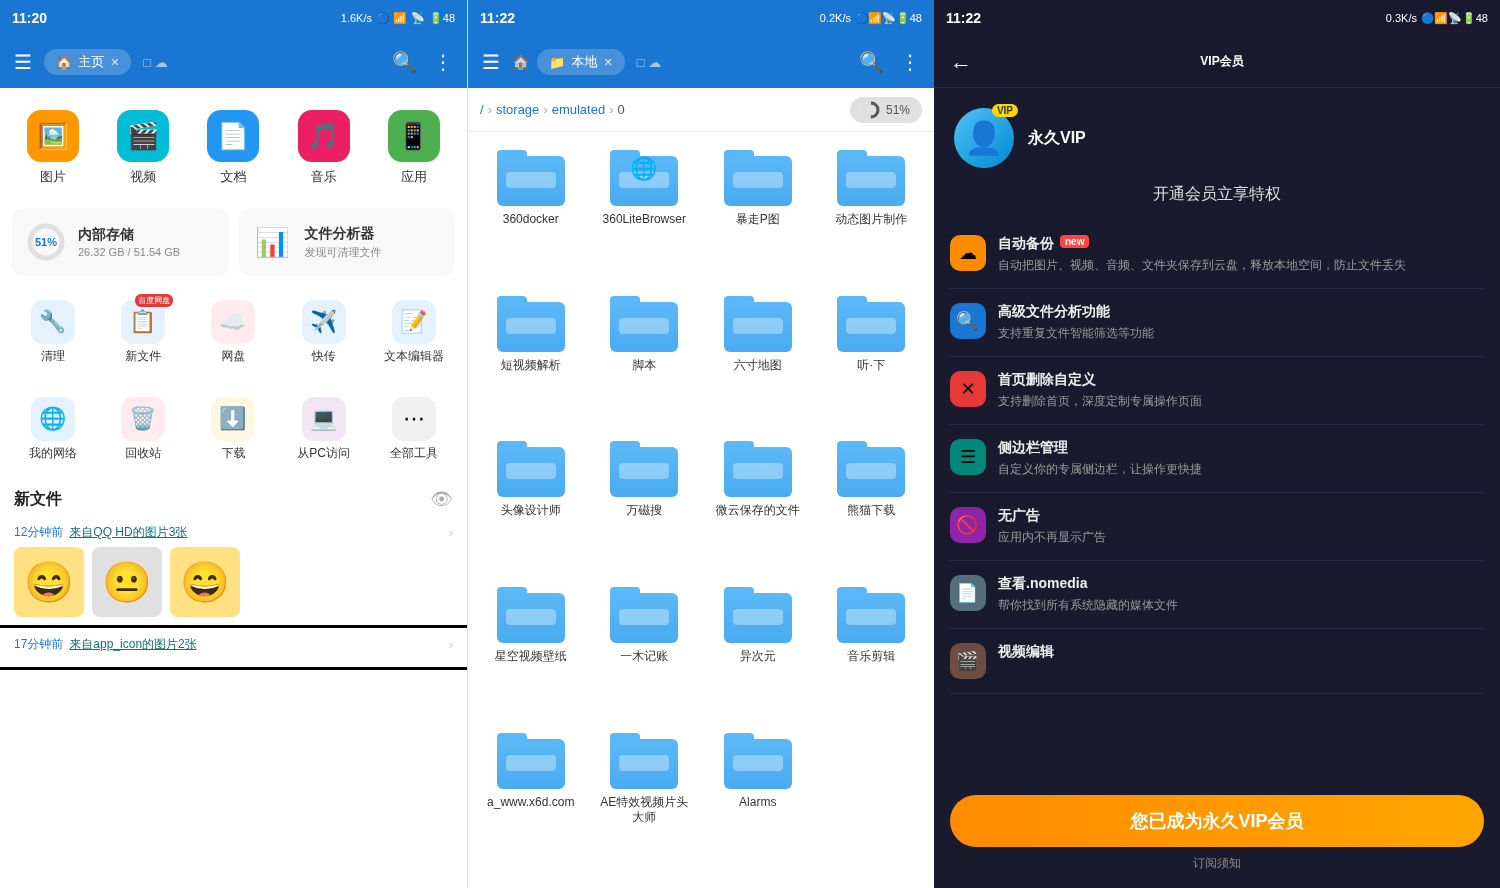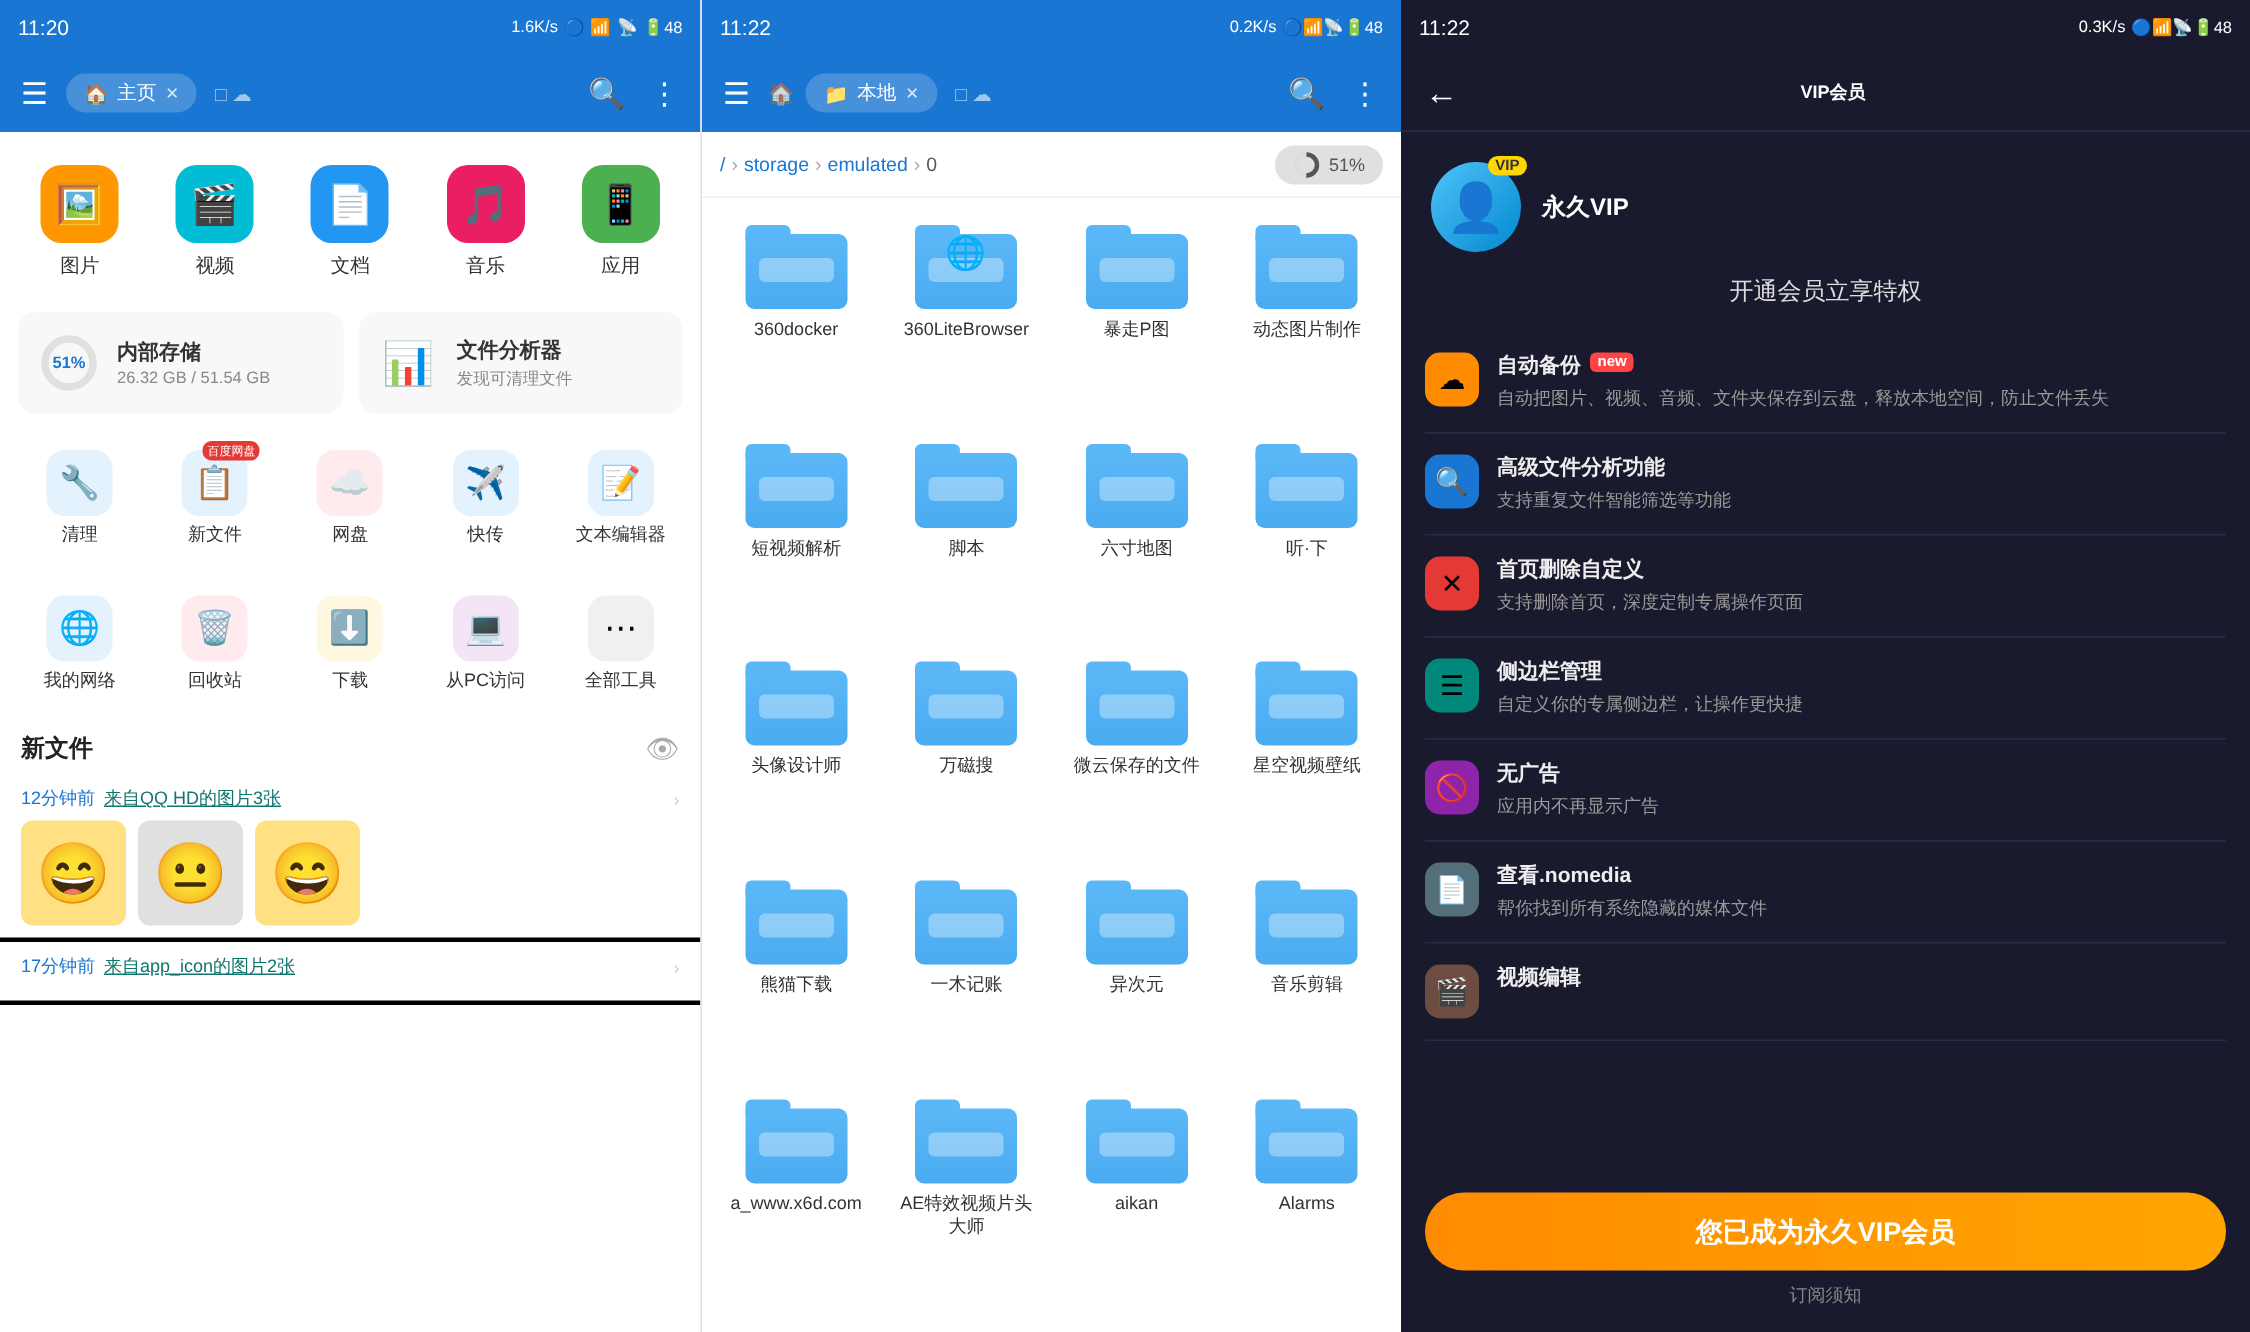--- a/index.html
+++ b/index.html
@@ -8,21 +8,21 @@
     
     .panel1 { width: 467px; height: 888px; background: #fff; display: flex; flex-direction: column; flex-shrink: 0; }
     
     .panel2 { width: 467px; height: 888px; background: #fff; display: flex; flex-direction: column; flex-shrink: 0; border-left: 1px solid #e0e0e0; }
     
     .panel3 { width: 566px; height: 888px; background: #1a1a2e; display: flex; flex-direction: column; flex-shrink: 0; }
 
     
     .status-bar { height: 36px; background: #1565c0; display: flex; align-items: center; justify-content: space-between; padding: 0 12px; color: #fff; font-size: 13px; }
     .status-bar-dark { background: #1a1a2e; }
-    .status-time { font-weight: normal; font-size: 14px; }
+    .status-time { font-weight: bold; font-size: 14px; }
     .status-icons { display: flex; align-items: center; gap: 4px; font-size: 11px; }
 
     
     .top-nav { height: 52px; background: #1976d2; display: flex; align-items: center; padding: 0 10px; gap: 8px; }
     .nav-tab { background: rgba(255,255,255,0.2); border-radius: 20px; padding: 4px 12px; color: #fff; font-size: 13px; display: flex; align-items: center; gap: 6px; cursor: pointer; }
     .nav-tab .close-btn { font-size: 11px; opacity: 0.8; }
     .nav-spacer { flex: 1; }
     .nav-btn { color: #fff; font-size: 20px; cursor: pointer; padding: 4px; }
 
     
@@ -412,40 +412,40 @@
       <span class="file-name">微云保存的文件</span>
     </div>
 
     <div class="file-item">
       <div class="folder-icon">
           <div class="folder-tab"></div>
           <div class="folder-body">
             <div class="folder-light"></div>
           </div>
         </div>
+      <span class="file-name">熊猫下载</span>
+    </div>
+
+    <div class="file-item">
+      <div class="folder-icon">
+          <div class="folder-tab"></div>
+          <div class="folder-body">
+            <div class="folder-light"></div>
+          </div>
+        </div>
       <span class="file-name">星空视频壁纸</span>
     </div>
 
     <div class="file-item">
       <div class="folder-icon">
           <div class="folder-tab"></div>
           <div class="folder-body">
             <div class="folder-light"></div>
           </div>
         </div>
-      <span class="file-name">熊猫下载</span>
-    </div>
-
-    <div class="file-item">
-      <div class="folder-icon">
-          <div class="folder-tab"></div>
-          <div class="folder-body">
-            <div class="folder-light"></div>
-          </div>
-        </div>
       <span class="file-name">一木记账</span>
     </div>
 
     <div class="file-item">
       <div class="folder-icon">
           <div class="folder-tab"></div>
           <div class="folder-body">
             <div class="folder-light"></div>
           </div>
         </div>
@@ -475,29 +475,20 @@
     <div class="file-item">
       <div class="folder-icon">
           <div class="folder-tab"></div>
           <div class="folder-body">
             <div class="folder-light"></div>
           </div>
         </div>
       <span class="file-name">AE特效视频片头大师</span>
     </div>
 
-    <div class="file-item">
-      <div class="folder-icon">
-          <div class="folder-tab"></div>
-          <div class="folder-body">
-            <div class="folder-light"></div>
-          </div>
-        </div>
-      <span class="file-name">aikan</span>
-    </div>
 
     <div class="file-item">
       <div class="folder-icon">
           <div class="folder-tab"></div>
           <div class="folder-body">
             <div class="folder-light"></div>
           </div>
         </div>
       <span class="file-name">Alarms</span>
     </div>

